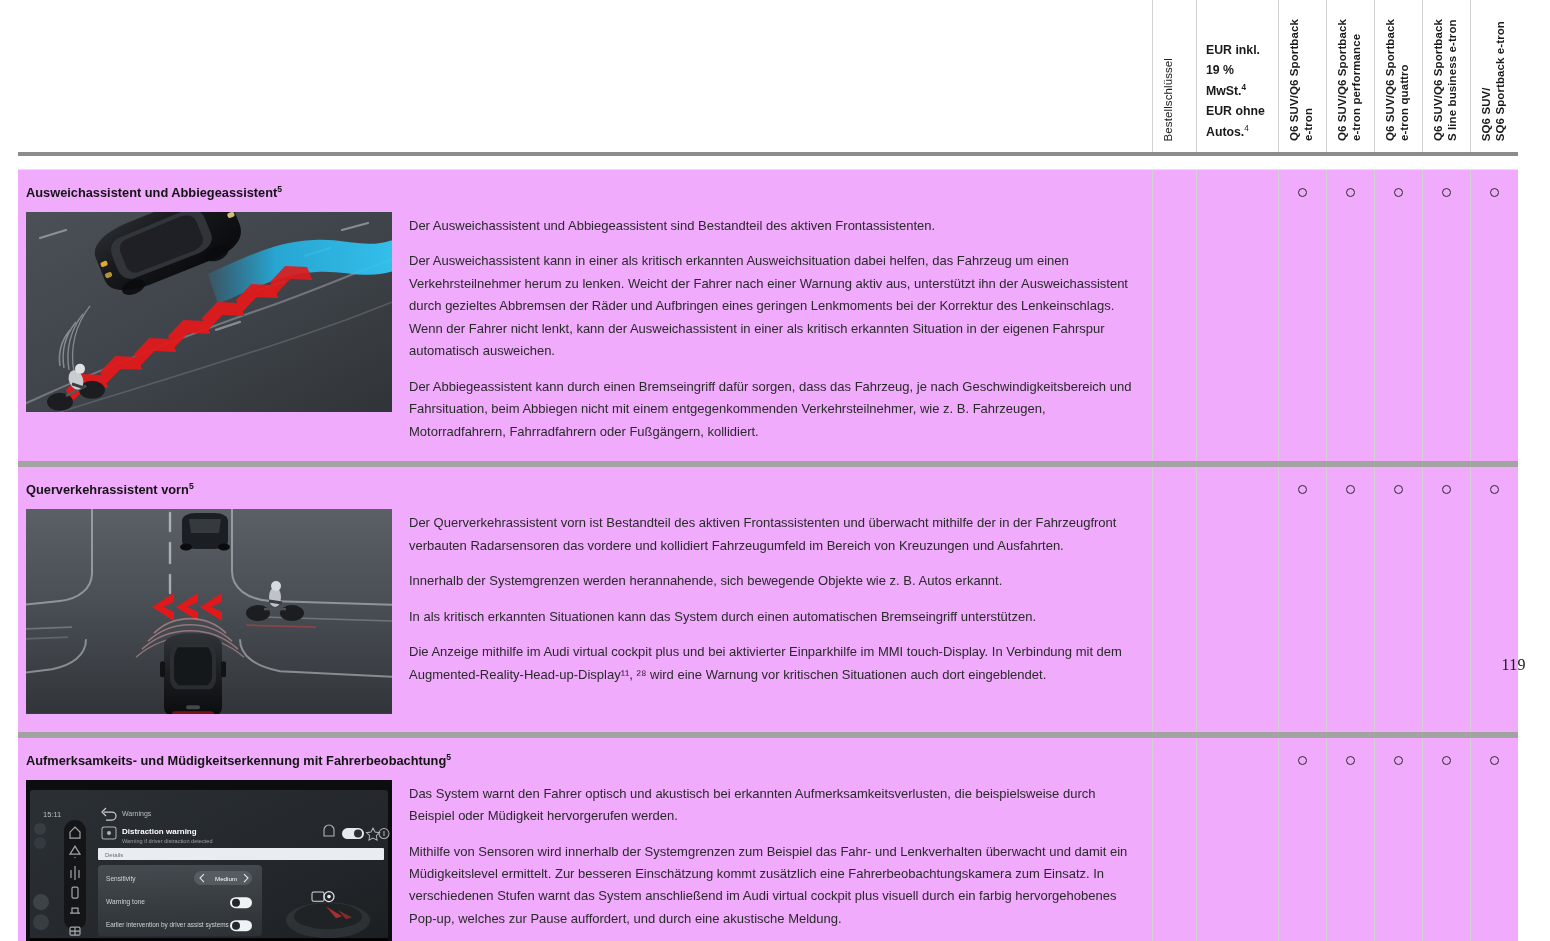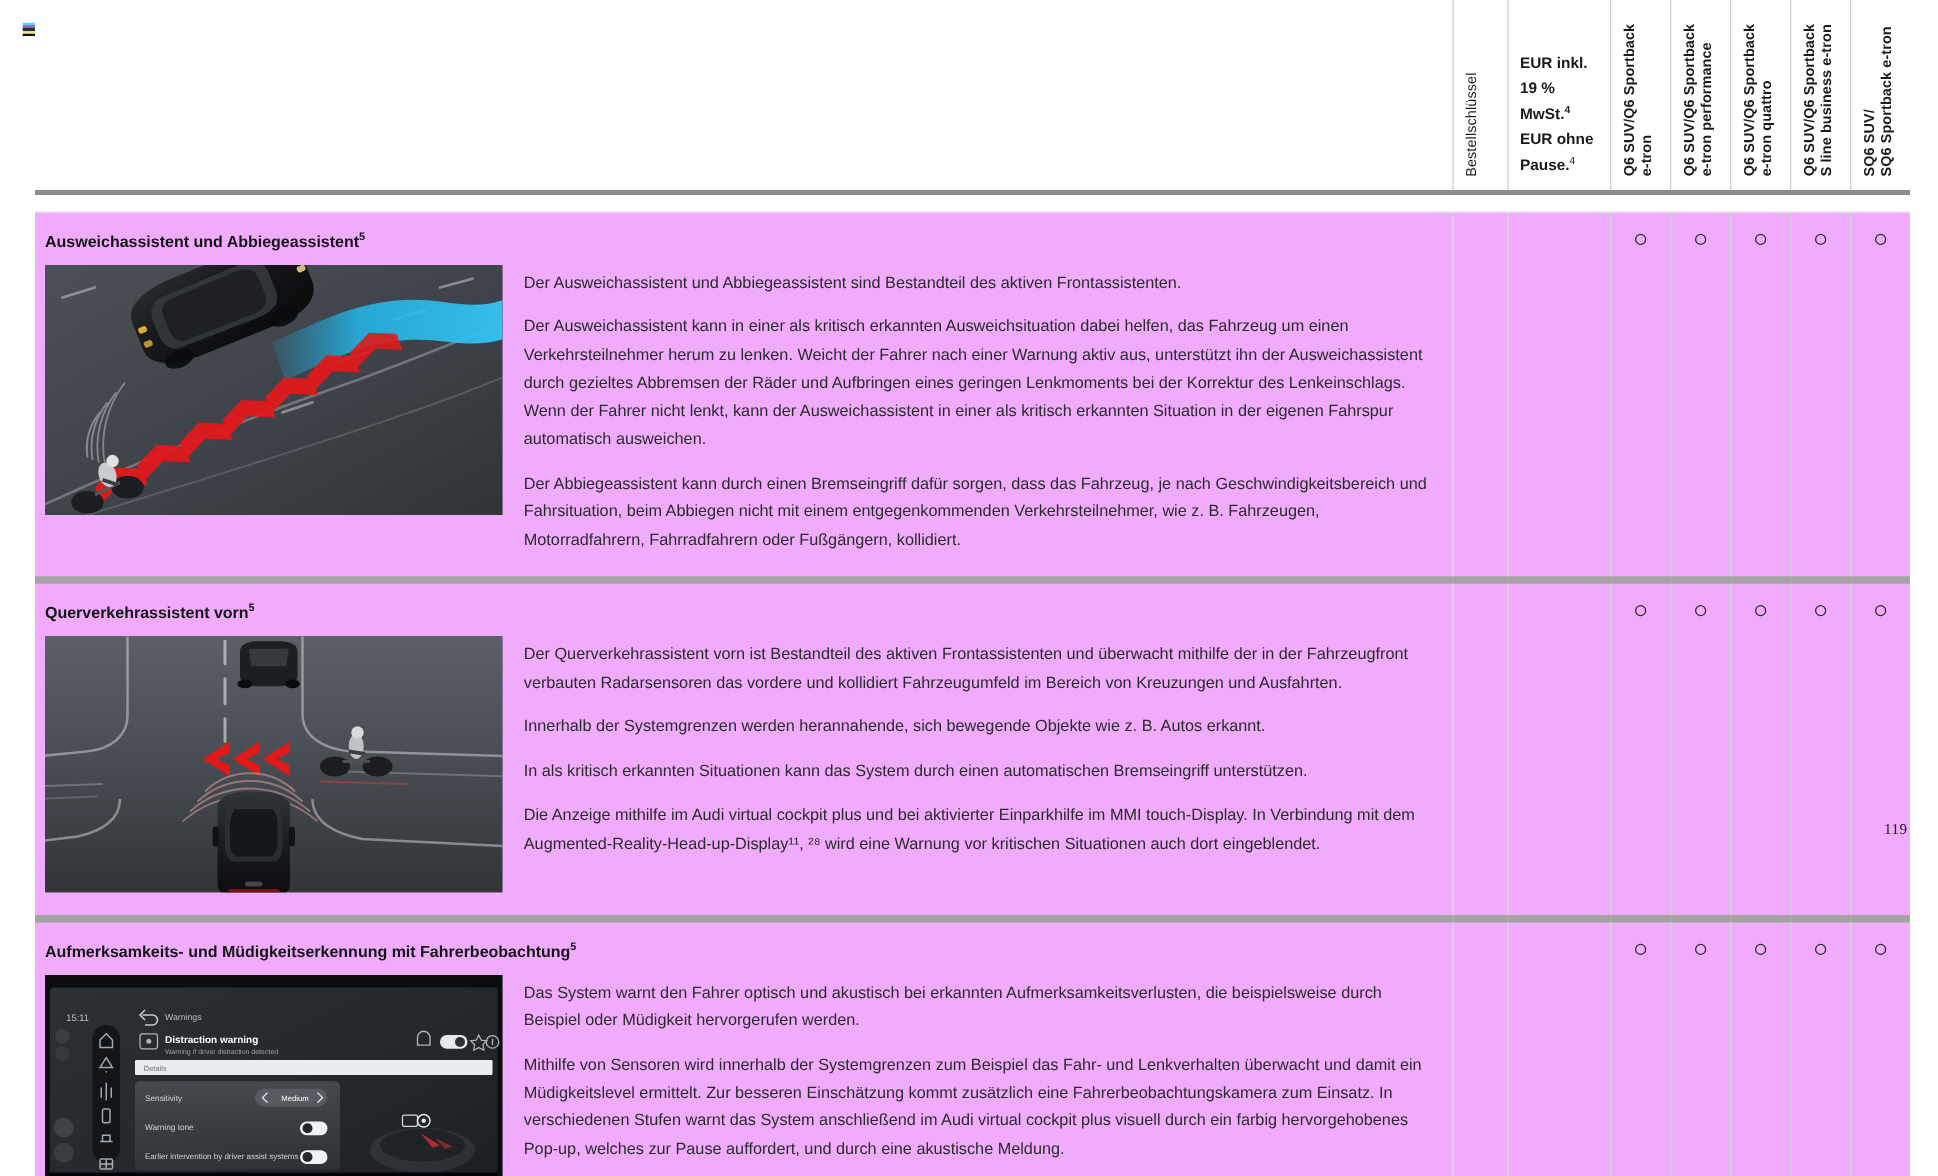--- a/index.html
+++ b/index.html
@@ -33,21 +33,21 @@
     height: 11px;
     display: flex;
     flex-direction: column;
     overflow: hidden;
   }
   .crop-mark span { display: block; flex: 1 1 0; }
 
   
   .sheet {
     position: absolute;
-    left: 14px;
+    left: 4px;
     top: 0;
     width: 1500px;
     height: 941px;
     padding-left: 14px;
   }
   table.spec {
     border-collapse: collapse;
     width: 1500px;
     table-layout: fixed;
   }
@@ -179,21 +179,21 @@
     border: 1.45px solid #2b2b2b;
     border-radius: 50%;
     box-sizing: border-box;
   }
 
   
   .folio {
     position: absolute;
     right: 24px;
     top: 656px;
-    font-size: 12px;
+    font-size: 16px;
     font-weight: 400;
     letter-spacing: .4px;
     color: #1a1a1a;
     font-family: "Liberation Serif", serif;
   }
 
   
   .illus {
     position: absolute;
     inset: 0;
@@ -237,21 +237,21 @@
           <div class="hdr-cell">
             <div class="vert-label">Bestellschlüssel</div>
           </div>
         </th>
         <th>
           <div class="hdr-cell" style="padding-bottom:9px;">
             <div class="price-head">
               <div class="strong"><span>EUR inkl.</span></div>
               <div class="strong"><span>19 % MwSt.</span><sup>4</sup></div>
               <div class="light"><span>EUR ohne</span></div>
-              <div class="light"><span>Pause.</span><sup>4</sup></div>
+              <div class="light"><span>Autos.</span><sup>4</sup></div>
             </div>
           </div>
         </th>
         <th>
           <div class="hdr-cell">
             <div class="vert-label bold">Q6 SUV/Q6 Sportback
 e-tron</div>
           </div>
         </th>
         <th>

